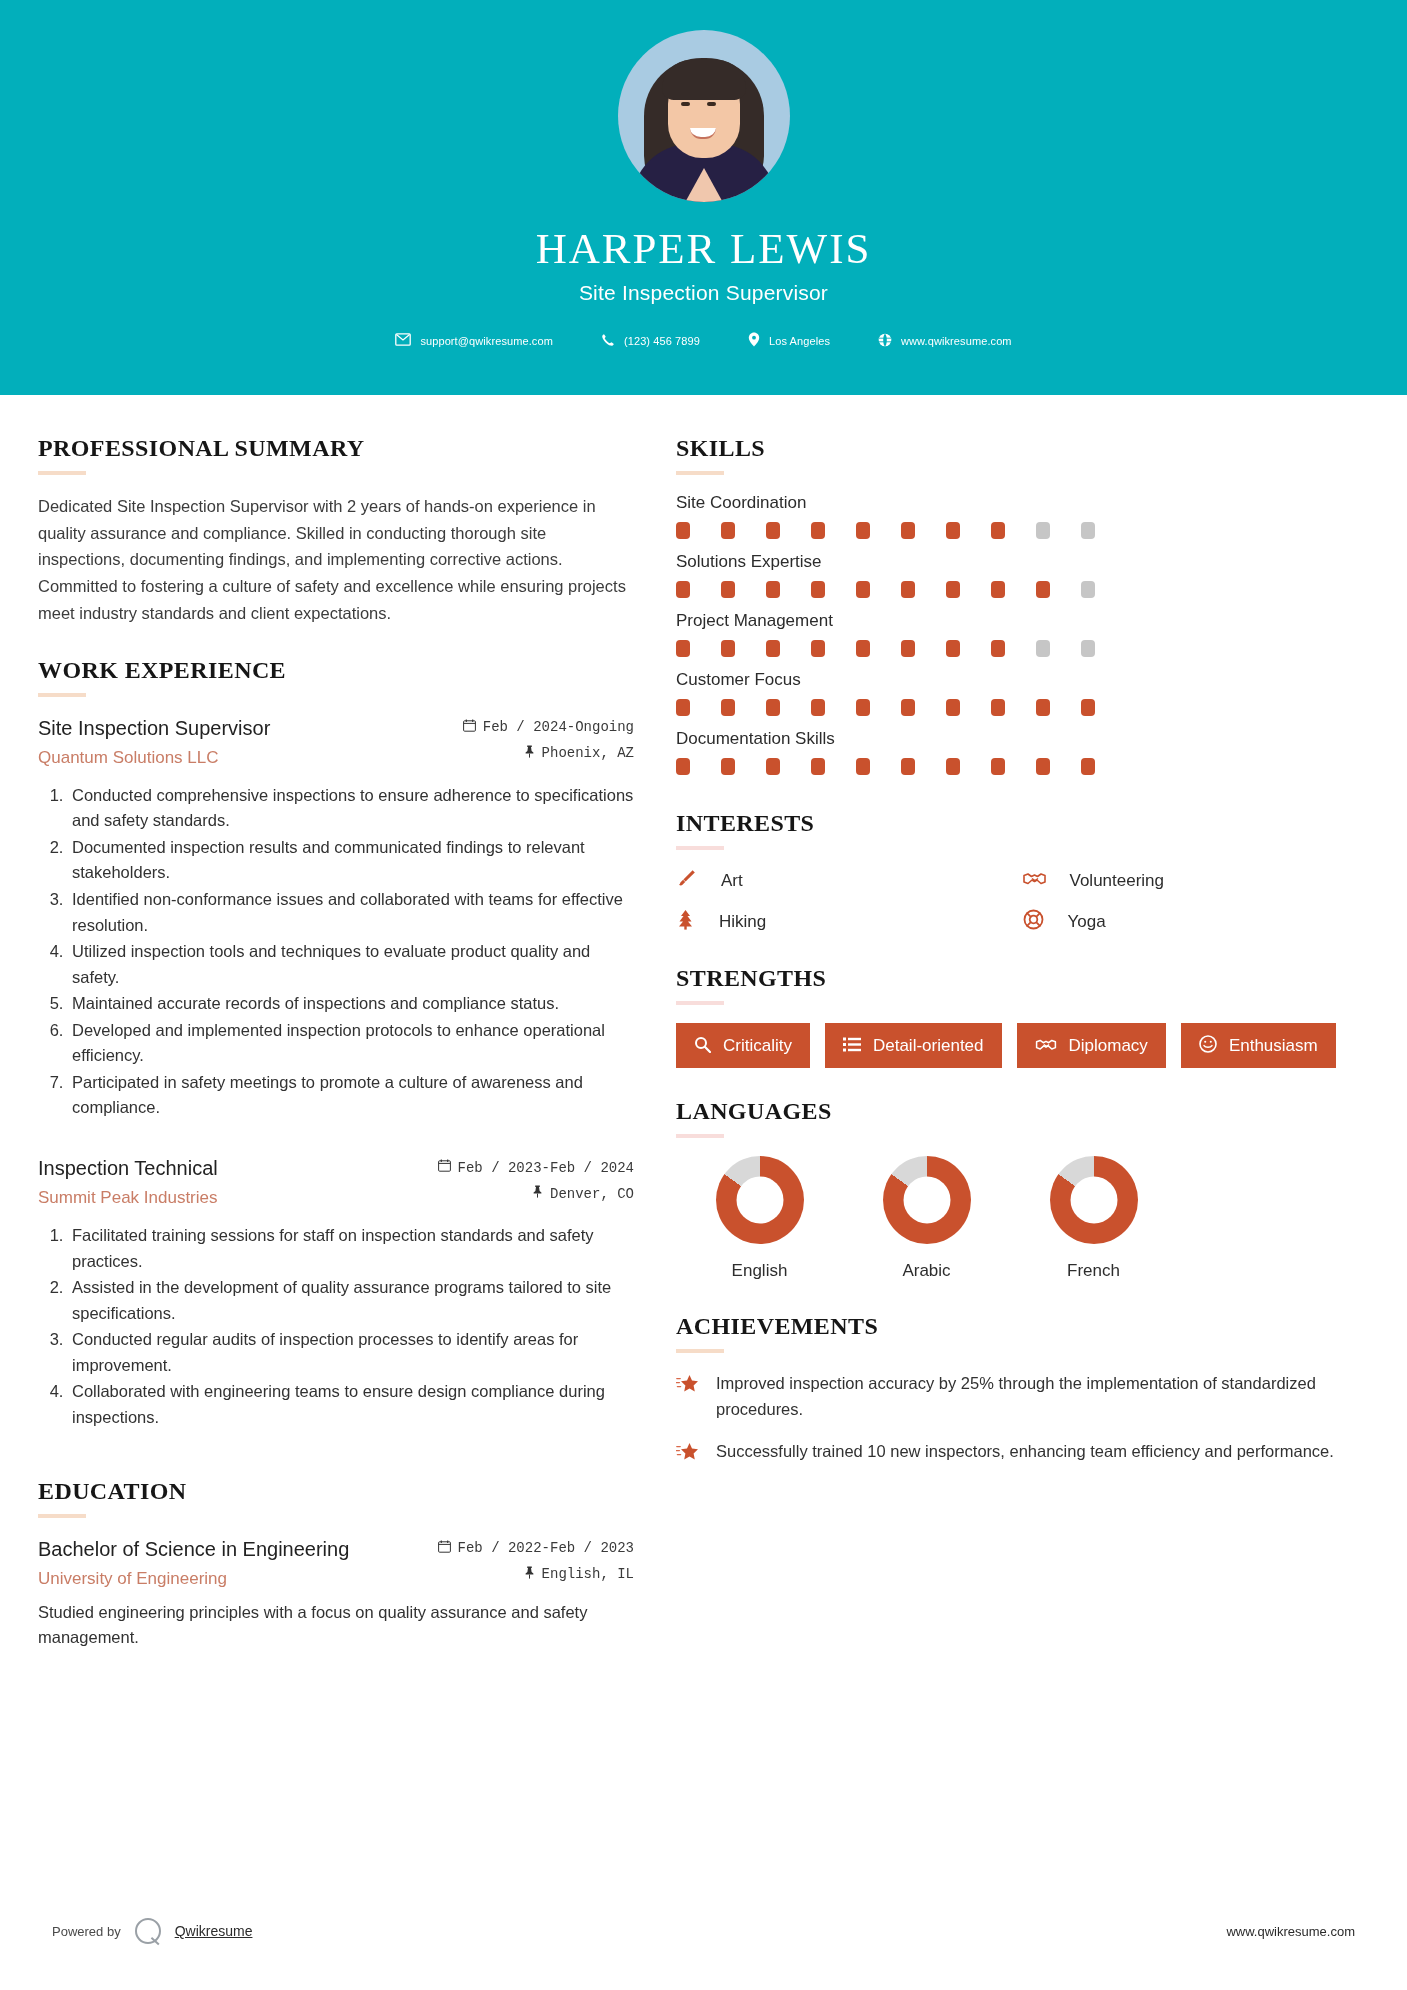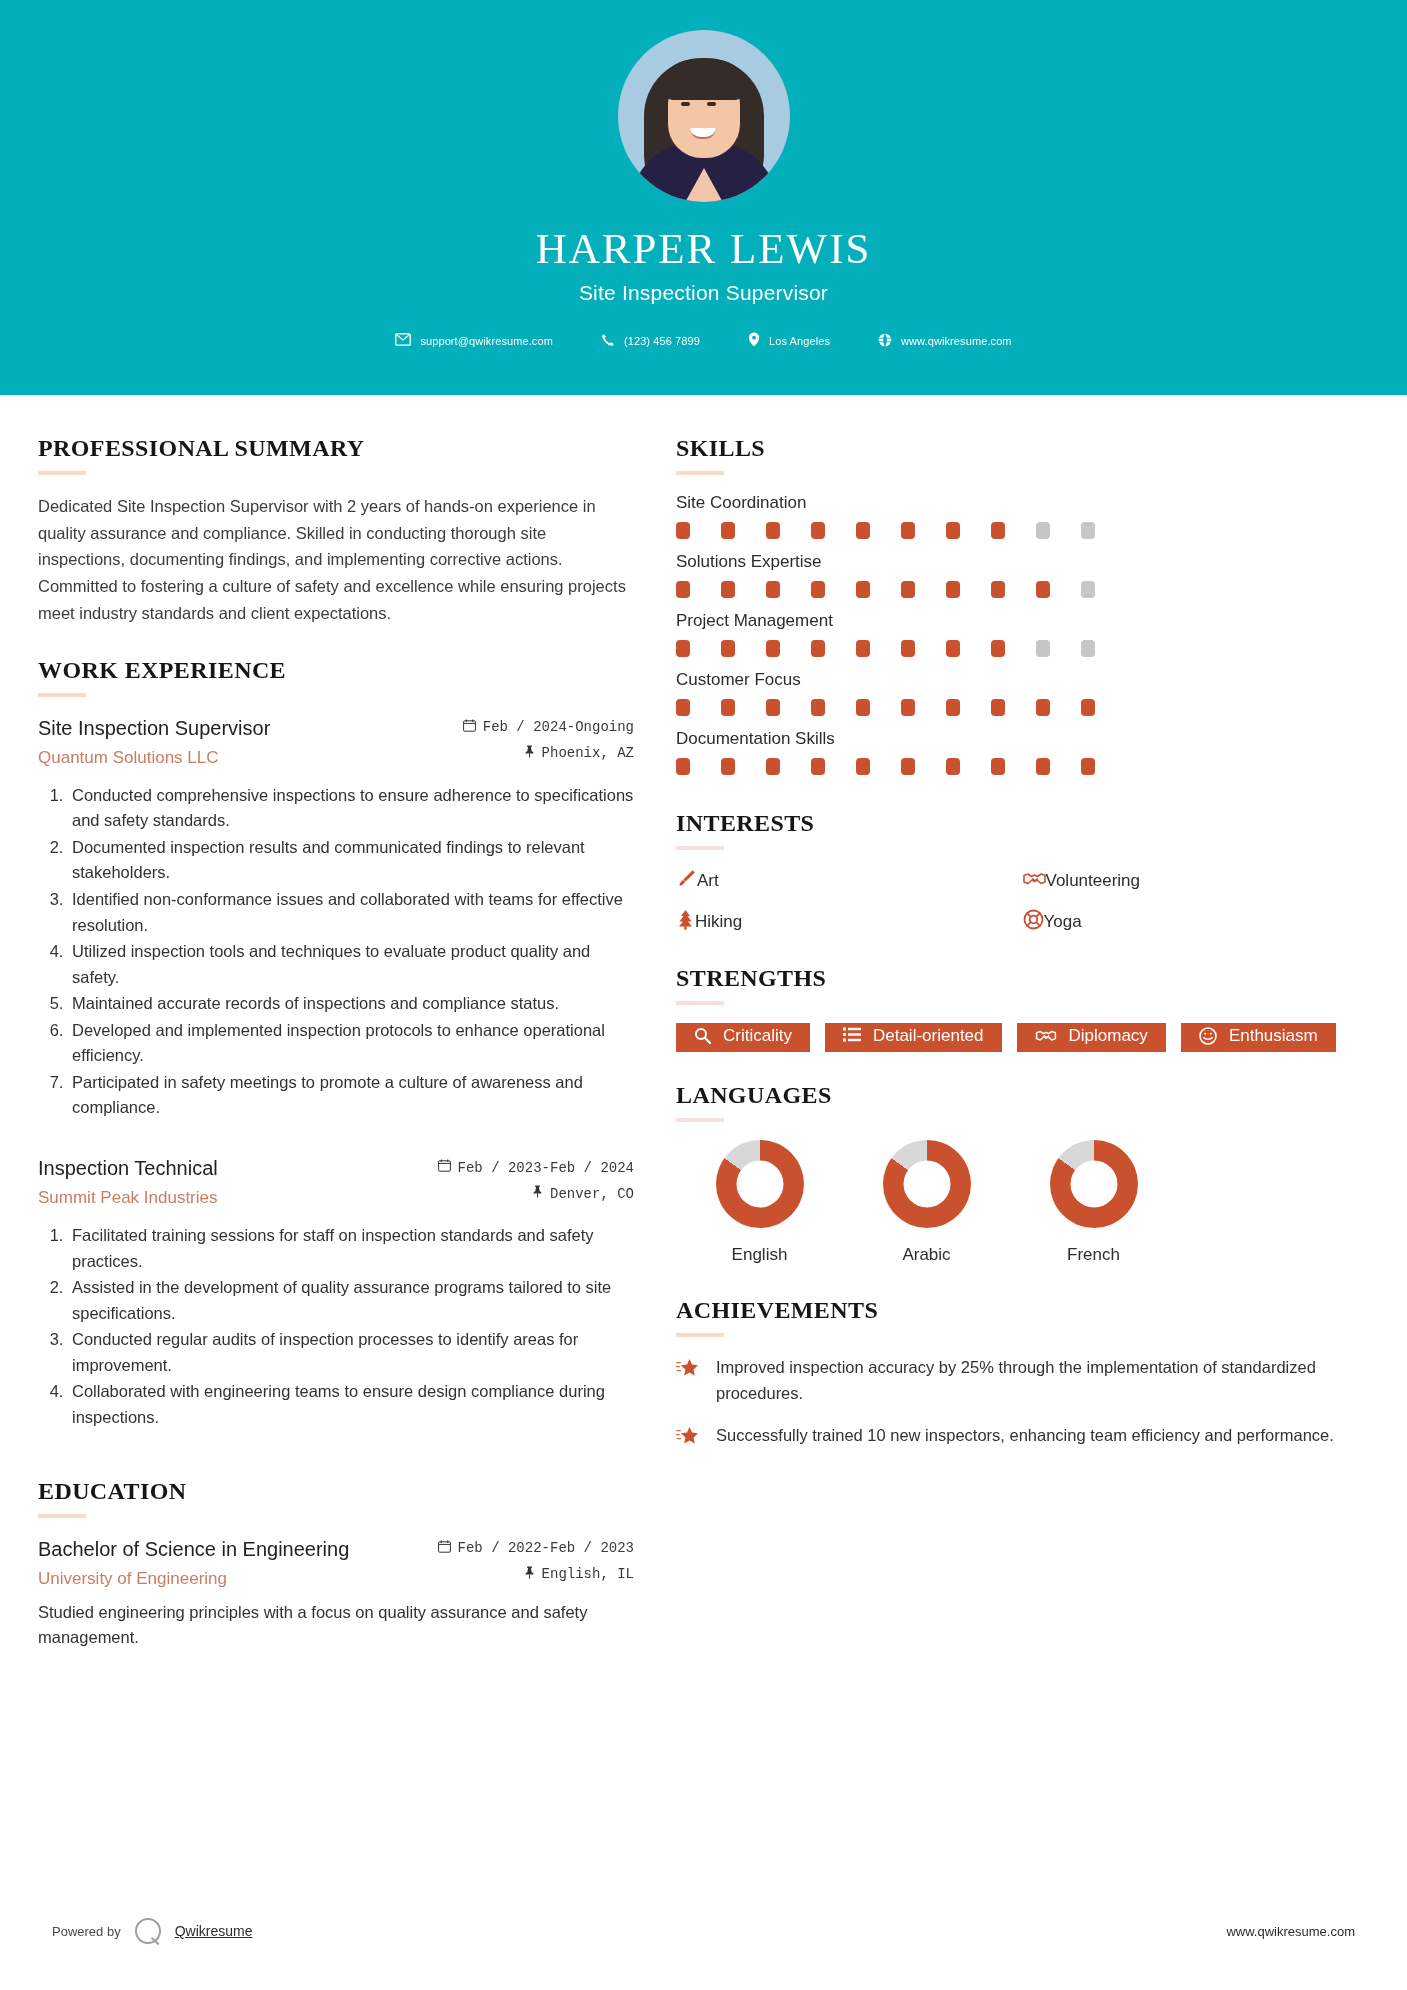--- a/index.html
+++ b/index.html
@@ -204,34 +204,34 @@
   .pip.off { background:#C6C6C6; }
   .pip:last-child { margin-right:0; }
 
   .interests {
     display:grid;
     grid-template-columns:1fr 1fr;
     row-gap:15px;
     margin-top:2px;
   }
   .interest {
-    display:flex; align-items:center; gap:0;
+    display:flex; align-items:center; gap:24px;
     font-size:17px; color:#2d2d2d;
   }
 
   .strengths {
     display:flex; flex-wrap:wrap; gap:15px;
     margin-top:4px;
   }
   .chip {
     background:#C9512D;
     color:#ffffff;
     font-size:17px;
-    padding:4px 18px;
-    display:flex; gap:12px;
+    padding:12px 18px;
+    display:flex; align-items:center; gap:12px;
     line-height:1;
   }
 
   .langs {
     display:flex;
     gap:0;
     margin-top:12px;
   }
   .lang { width:167px; text-align:center; }
   .donut {

